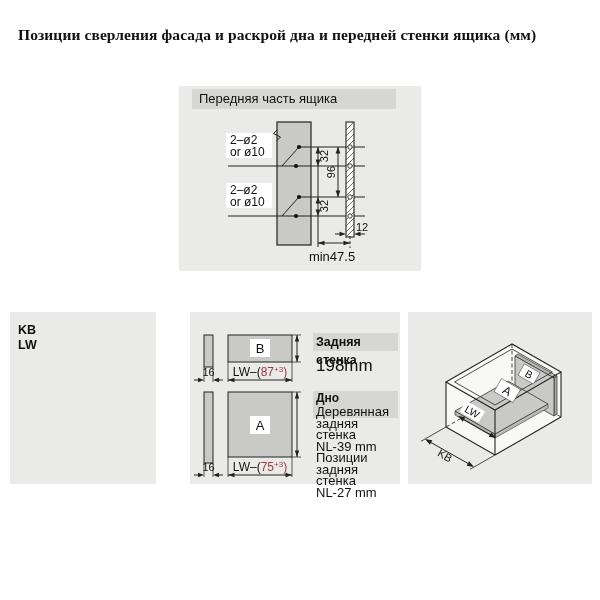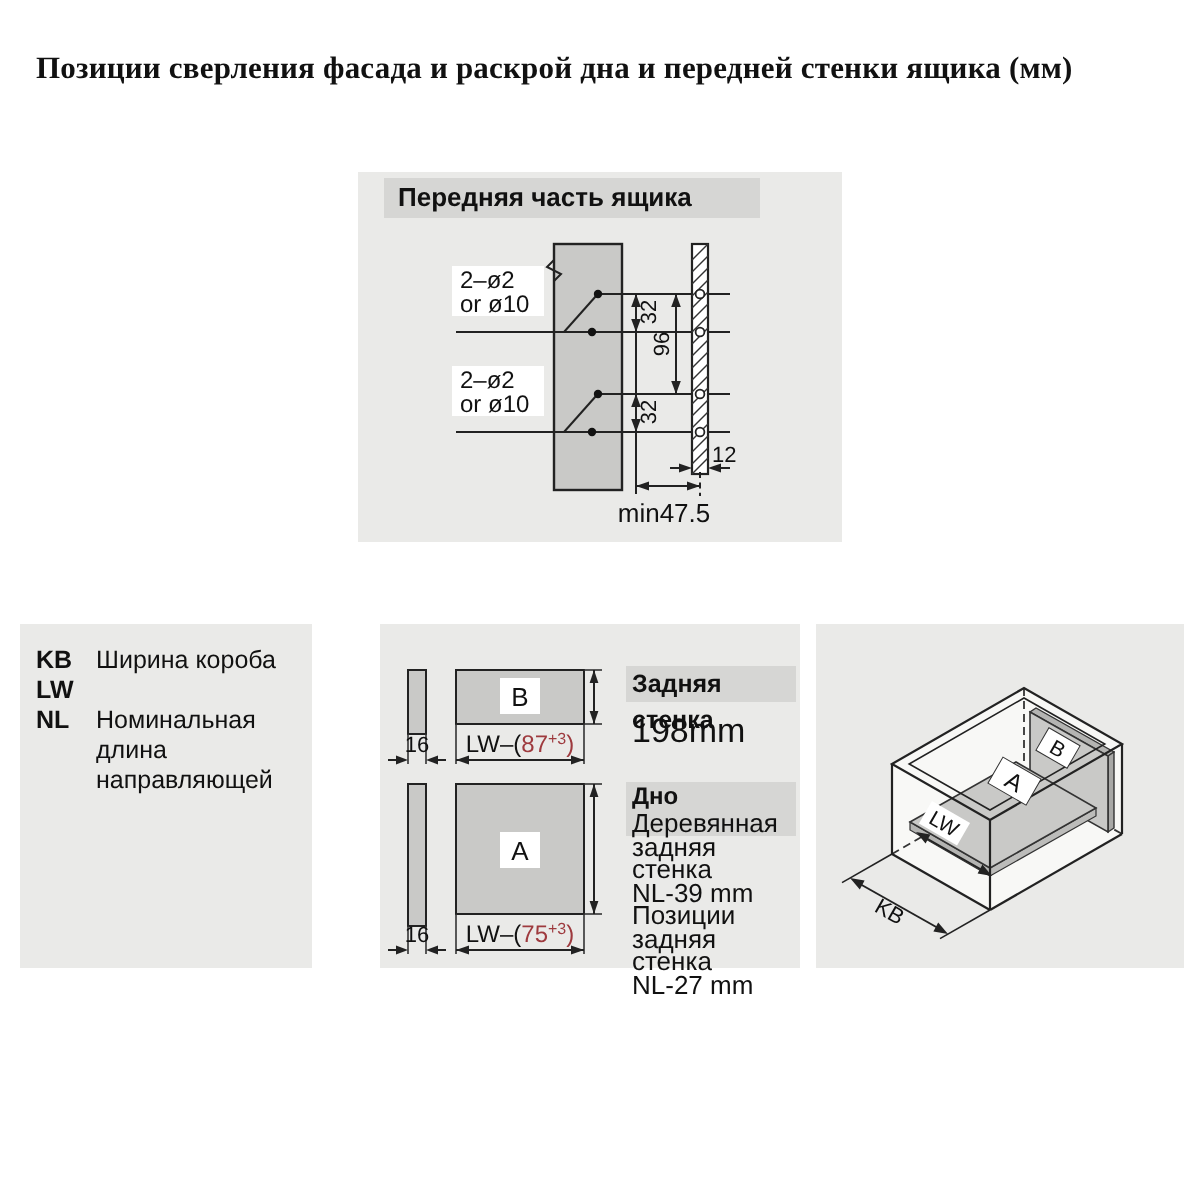--- a/index.html
+++ b/index.html
@@ -2,22 +2,22 @@
 <html><head>
 <meta charset="utf-8">
 <style>
   html,body{margin:0;padding:0;}
   body{width:600px;height:600px;position:relative;background:#ffffff;
        font-family:"Liberation Sans","DejaVu Sans",sans-serif;color:#111;}
   #title{position:absolute;left:18px;top:26px;width:570px;
          font-size:15.5px;font-weight:bold;letter-spacing:.1px;font-family:Liberation Serif, serif;}
   .panel{position:absolute;background:#eaeae8;}
   #top-panel{left:179px;top:86px;width:242px;height:185px;}
-  #top-strip{position:absolute;left:13px;top:3px;width:188px;height:20px;
-             background:#d6d6d4;font-size:13px;font-weight:bold;line-height:20px;
+  #top-strip{position:absolute;left:13px;top:3px;width:204px;height:20px;
+             background:#d6d6d4;font-size:13px;font-weight:normal;line-height:20px;
              padding-left:7px;box-sizing:border-box;}
   #legend-panel{left:10px;top:312px;width:146px;height:172px;}
   #legend{position:absolute;left:8px;top:11px;font-size:12.5px;line-height:15px;}
   .lrow{display:flex;}
   .lkey{width:30px;font-weight:bold;flex:none;}
   .ldesc{width:102px;}
   #mid-panel{left:190px;top:312px;width:210px;height:172px;}
   #iso-panel{left:408px;top:312px;width:184px;height:172px;}
   .abs-svg{position:absolute;left:0;top:0;}
   .note-strip{position:absolute;left:123px;right:2px;background:#d6d6d4;
@@ -119,28 +119,23 @@
     <polygon class="arr" points="139,157 145.5,154.8 145.5,159.2"></polygon>
     <polygon class="arr" points="171,157 164.5,154.8 164.5,159.2"></polygon>
     <text x="153" y="175" font-size="13" text-anchor="middle">min47.5</text>
   </svg>
 </div>
 
 <div id="legend-panel" class="panel">
   <div id="legend">
     <div class="lrow">
       <span class="lkey">KB</span>
-      <span class="ldesc">Ширина короба</span>
     </div>
     <div class="lrow">
       <span class="lkey">LW</span>
-    </div>
-    <div class="lrow">
-      <span class="lkey">NL</span>
-      <span class="ldesc">Номинальная длина направляющей</span>
     </div>
   </div>
 </div>
 
 <div id="mid-panel" class="panel">
   <svg class="abs-svg" width="210" height="172" viewBox="0 0 210 172">
 
     <rect x="14" y="23" width="9" height="32" fill="#c9c9c7" stroke="#222"></rect>
     <rect x="38" y="23" width="64" height="27" fill="#c9c9c7" stroke="#222"></rect>
     <rect x="60" y="27" width="20" height="18" fill="#fff"></rect>

